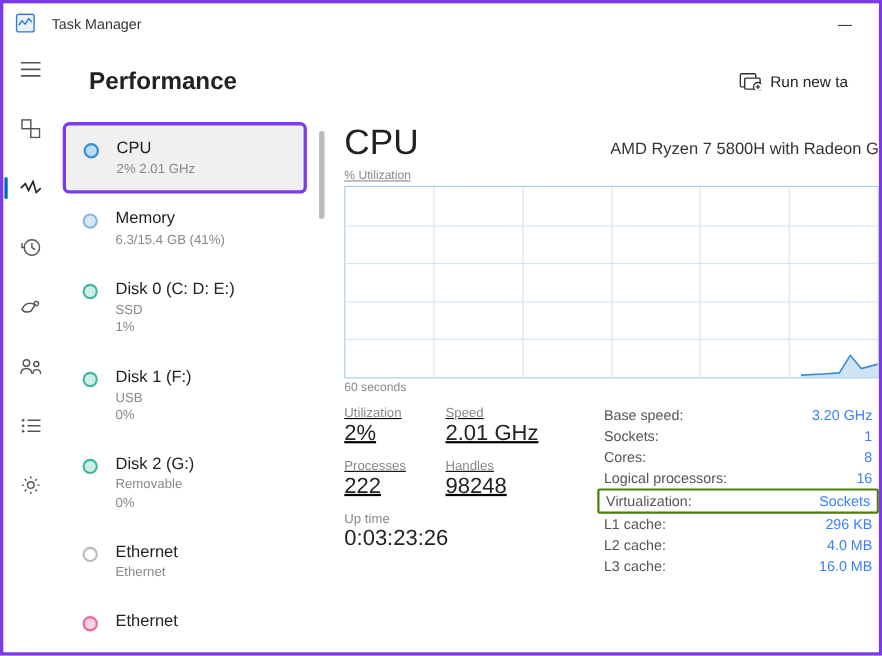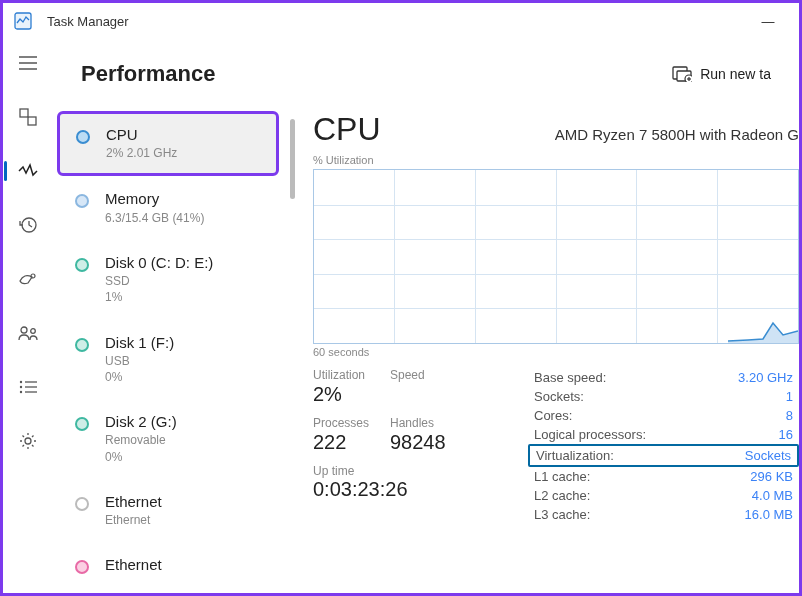--- a/index.html
+++ b/index.html
@@ -27,40 +27,40 @@
   .list-item { display: flex; gap: 12px; padding: 12px 10px 12px 12px; border-radius: 6px; border: 2px solid transparent; align-items: flex-start; }
   .list-item.selected { background: #f0f0f0; }
   .list-item.highlight { border: 3px solid #7c3aed; }
   .dot-wrap { width: 22px; height: 22px; display: flex; align-items: center; justify-content: center; }
   .dot { width: 14px; height: 14px; border-radius: 50%; }
   .li-main { font-size: 15px; color: #222; line-height: 1.15; }
   .li-sub { font-size: 12px; color: #888; line-height: 1.35; margin-top: 2px;}
   .detail-head { display: flex; align-items: baseline; gap: 10px; }
   .detail-head h2 { font-size: 32px; font-weight: 400; color: #222; }
   .detail-head .sub { font-size: 15px; color: #333; white-space: nowrap; overflow: hidden; }
-  .chart-label { font-size: 11px; color: #888; margin-top: 6px; }
+  .chart-label { font-size: 11px; color: #888; margin-top: 6px; text-decoration: underline; }
   .chart { width: 100%; height: 175px; border: 1px solid #a9c8e6; background: repeating-linear-gradient(to bottom, #eef5fb 0, #eef5fb 0px, transparent 0px, transparent 35px) , #fff; position: relative; margin-top: 3px; overflow: hidden; }
   .chart .grid-v { position: absolute; top:0; bottom:0; border-left:1px solid #d5e4f2; }
   .chart .grid-h { position: absolute; left:0; right:0; border-top:1px solid #d5e4f2; }
   .chart svg { position: absolute; right: 0; bottom: 0; }
   .chart-footer { font-size: 11px; color: #888; margin-top: 2px; }
   .stats { display: flex; gap: 28px; margin-top: 10px; }
   .stats-left { flex: 0 0 auto; }
-  .row { display: flex; gap: 1px; }
+  .row { display: flex; gap: 16px; text-decoration: underline; }
   .cell { min-width: 76px; }
   .cell .lab { font-size: 12px; color: #888; }
   .cell .val { font-size: 20px; color: #222; margin-top: 1px; }
   .row + .row { margin-top: 10px; }
   .uptime-lab { font-size: 12px; color: #888; margin-top: 10px; }
   .uptime-val { font-size: 20px; color: #222; }
   .props { flex: 1; font-size: 13px; color: #444; min-width: 0; }
   .props .prow { display: flex; padding: 2px 6px; justify-content: space-between; }
   .props .prow .pk { width: 130px; color: #555; }
   .props .prow .pv { color: #3b82f6; }
-  .props .prow.highlight { border: 2px solid #0369a1; border-radius: 2px; gap: 28px; }
+  .props .prow.highlight { border: 2px solid #4d7c0f; border-radius: 2px; gap: 28px; }
   svg { display: block; }
 </style>
 </head>
 <body>
 
 <div class="window">
   <div class="titlebar">
     <div class="app-icon">
       <svg width="18" height="18">
           <rect x="1" y="1" width="16" height="16" rx="2" fill="#eaf3fb" stroke="#2d7dd2" stroke-width="1.3"></rect>
@@ -247,20 +247,21 @@
 
           <div class="stats">
             <div class="stats-left">
               <div class="row">
                 <div class="cell">
                   <div class="lab">Utilization</div>
                   <div class="val">2%</div>
                 </div>
                 <div class="cell" style="min-width:110px">
                   <div class="lab">Speed</div>
+                  <div class="val">2.01 GHz</div>
                 </div>
               </div>
               <div class="row">
                 <div class="cell">
                   <div class="lab">Processes</div>
                   <div class="val">222</div>
                 </div>
                 <div class="cell">
                   <div class="lab">Handles</div>
                   <div class="val">98248</div>

